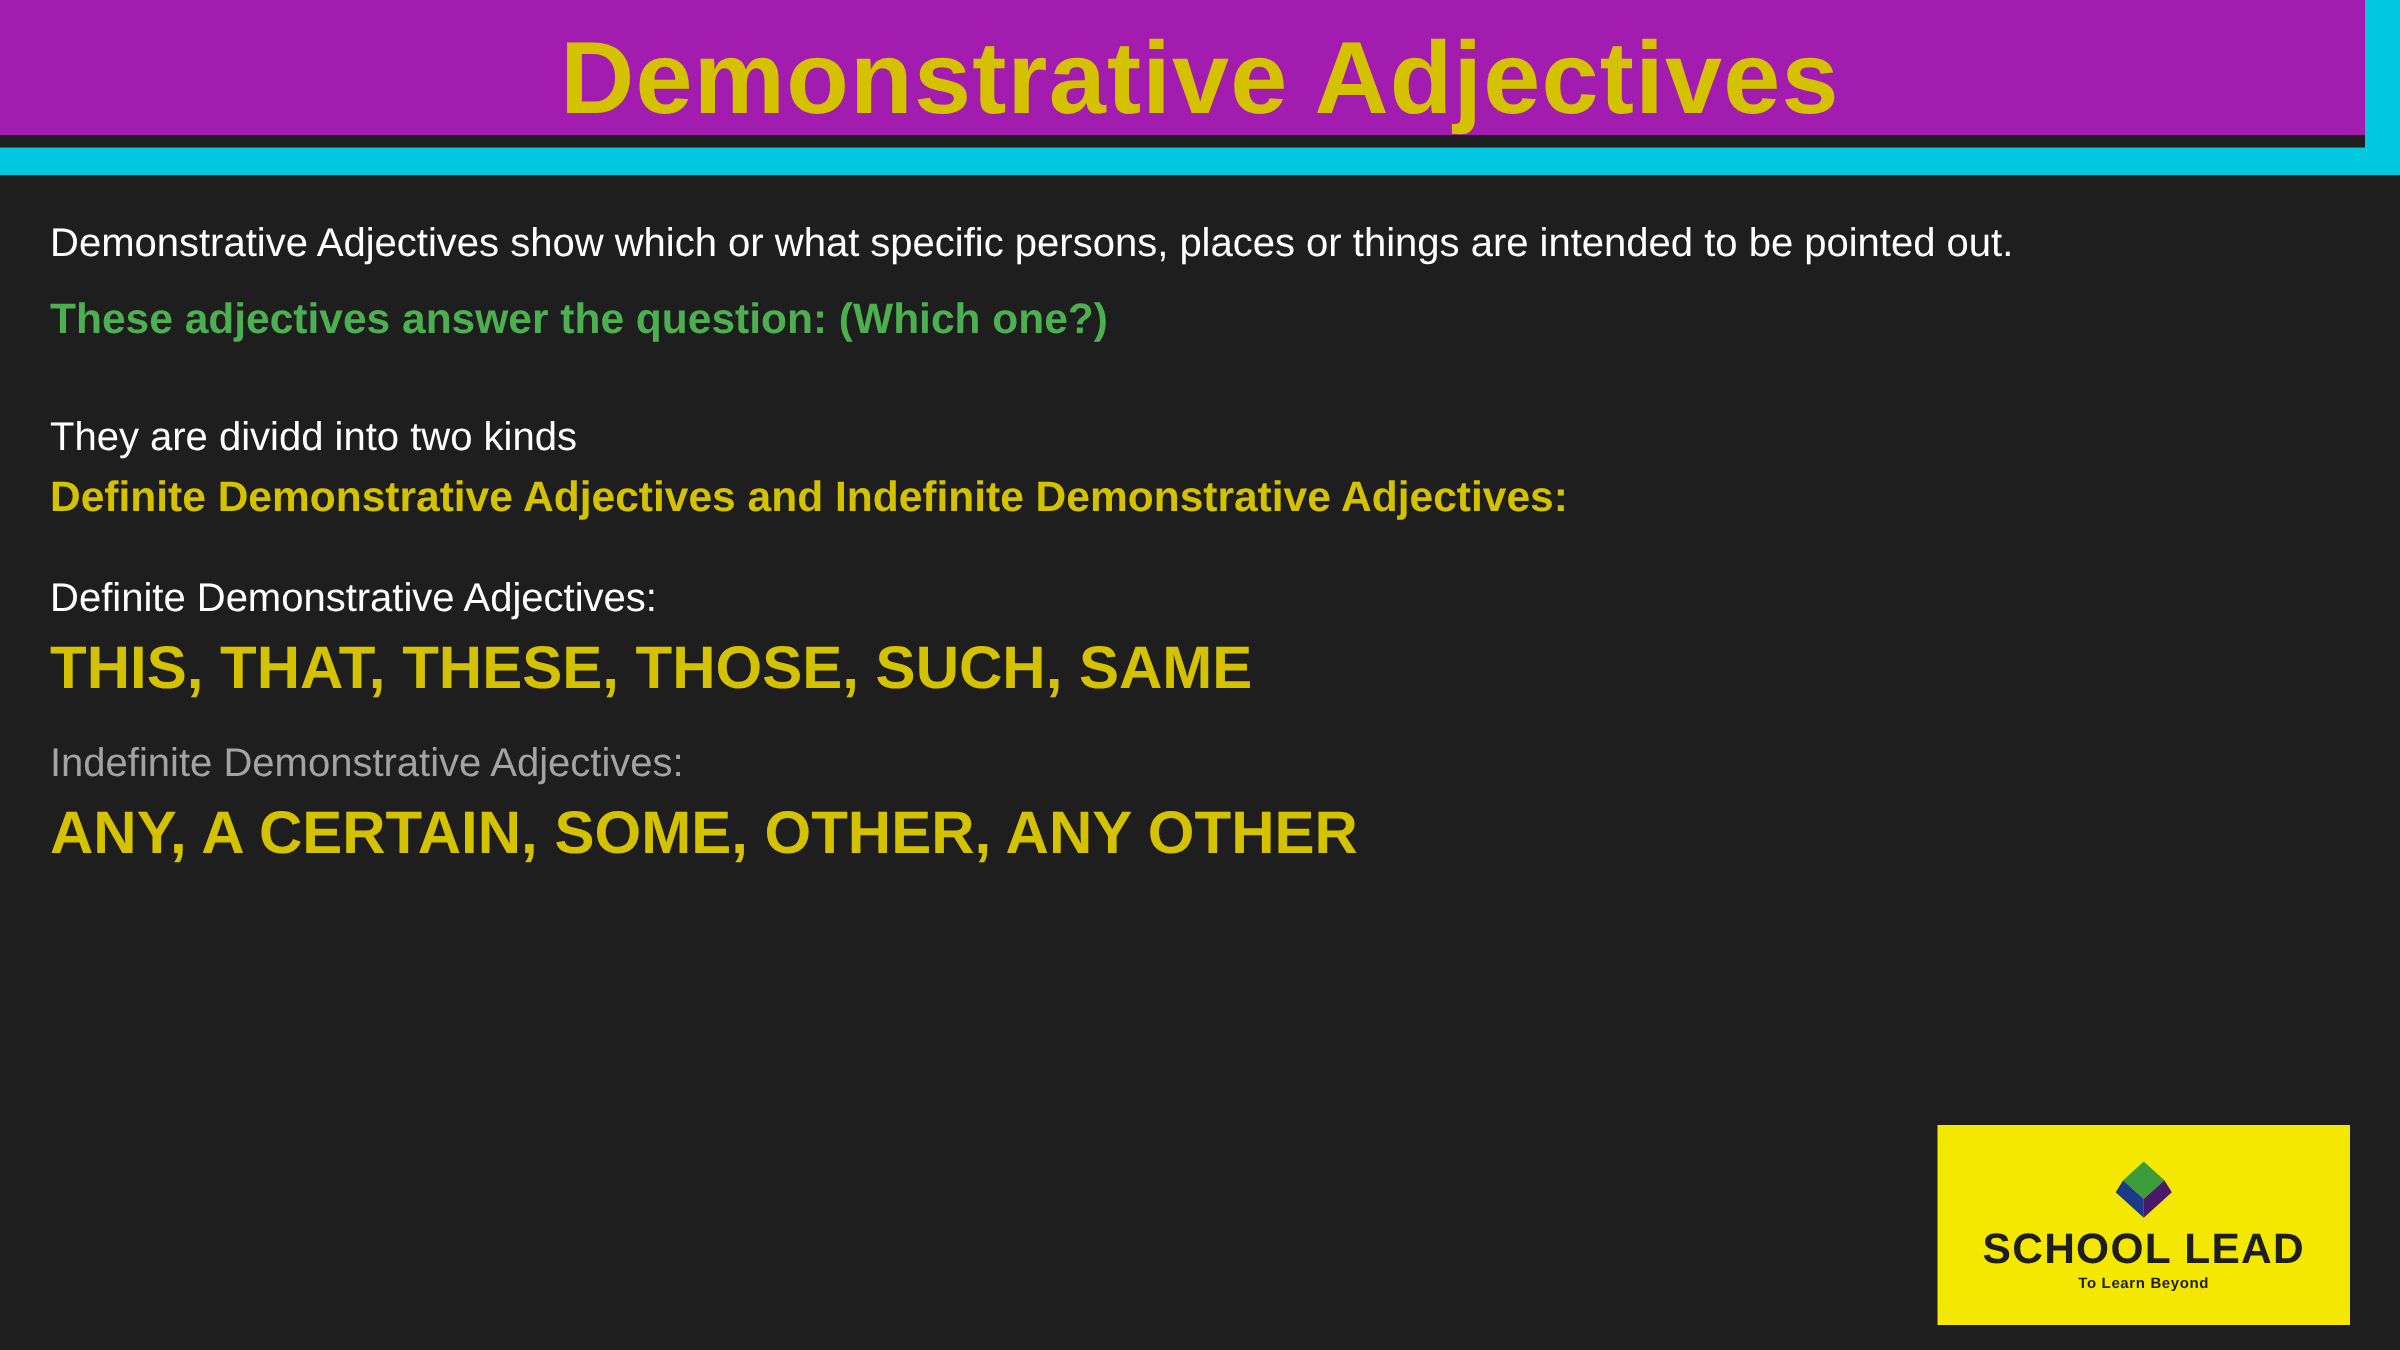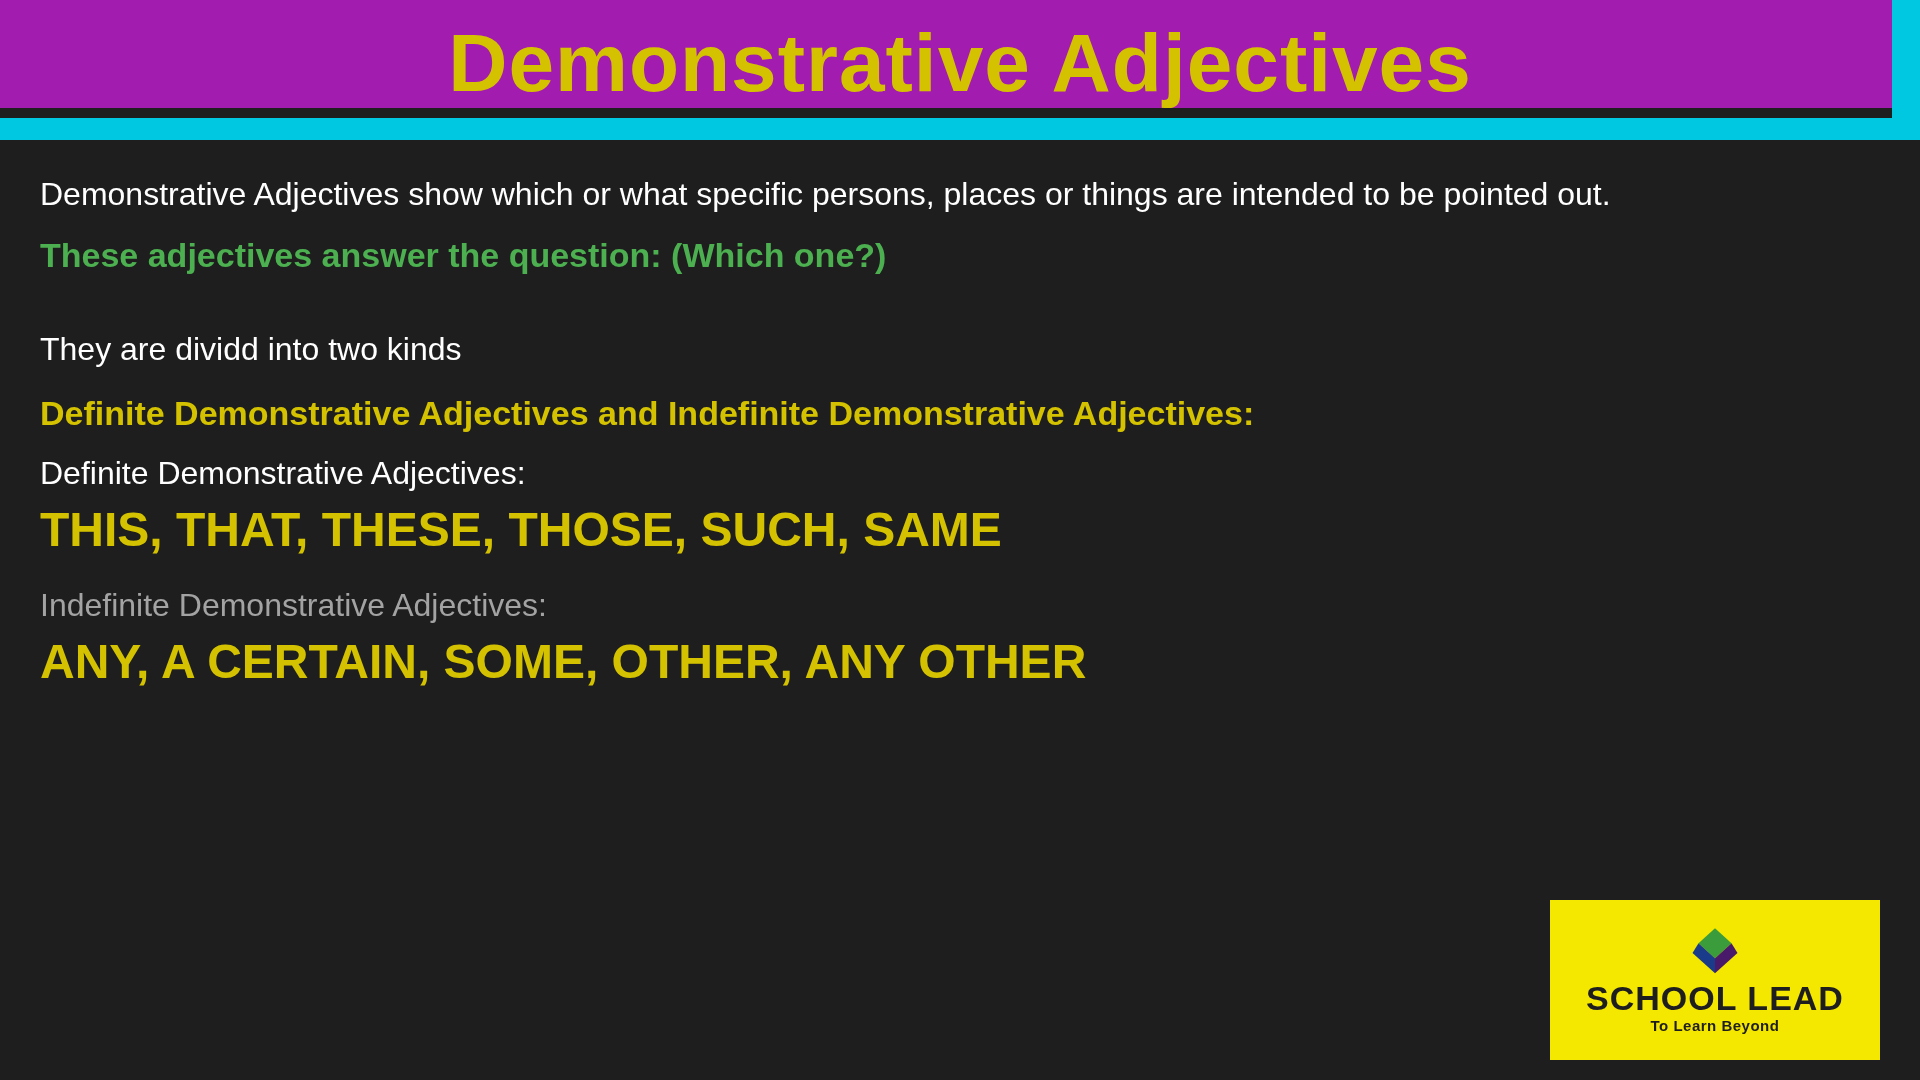--- a/index.html
+++ b/index.html
@@ -58,28 +58,28 @@
     }
 
     .divider-space {
       height: 20px;
     }
 
     .body-text {
       color: #ffffff;
       font-size: 32px;
       line-height: 1.5;
-      margin-bottom: 21px;
+      margin-bottom: 6px;
     }
 
     .highlight-yellow {
       color: #d4c200;
       font-size: 34px;
       font-weight: 900;
-      margin-bottom: 22px;
+      margin-bottom: 42px;
     }
 
     .definite-label {
       color: #ffffff;
       font-size: 32px;
       margin-bottom: 10px;
     }
 
     .definite-words {
       color: #d4c200;
@@ -124,21 +124,21 @@
     .logo-text-main {
       color: #1e1e1e;
       font-size: 34px;
       font-weight: 900;
       letter-spacing: 1px;
       line-height: 1.1;
     }
 
     .logo-text-sub {
       color: #1e1e1e;
-      font-size: 15px;
+      font-size: 12px;
       font-weight: 600;
       letter-spacing: 0.5px;
       text-align: right;
     }
 
     
     .right-accent {
       position: absolute;
       top: 0;
       right: 0;

